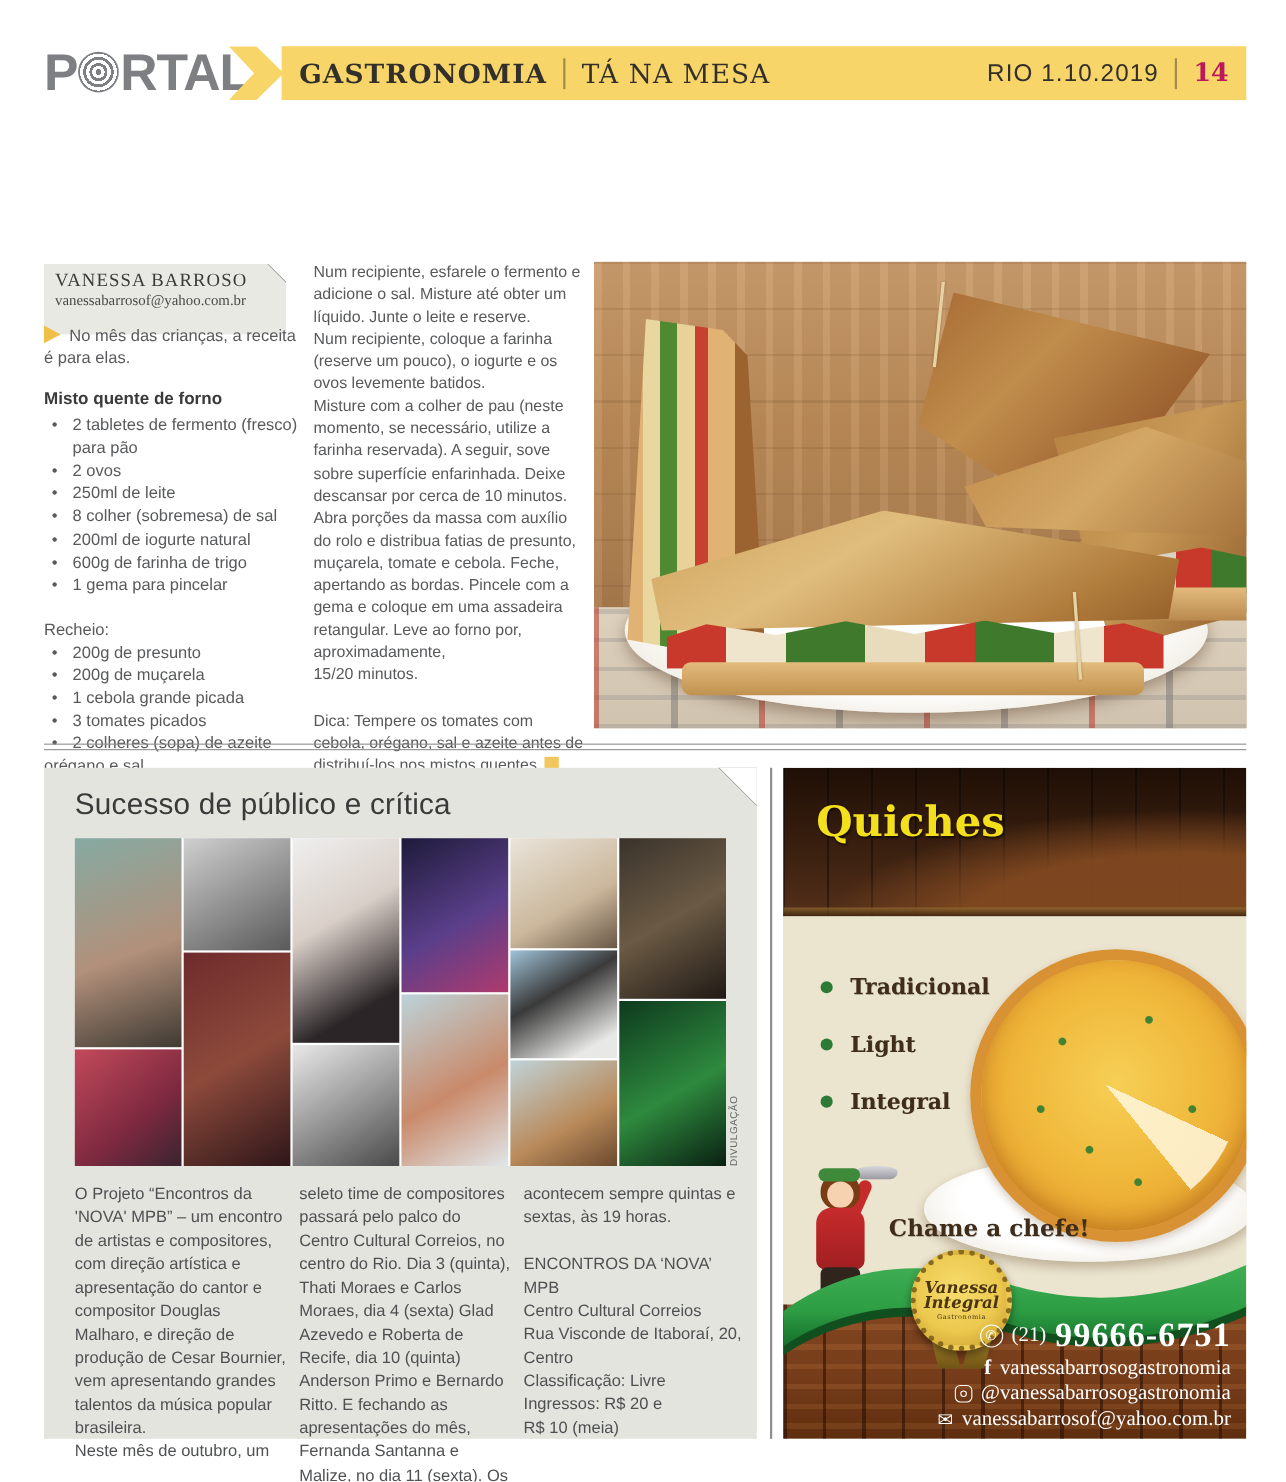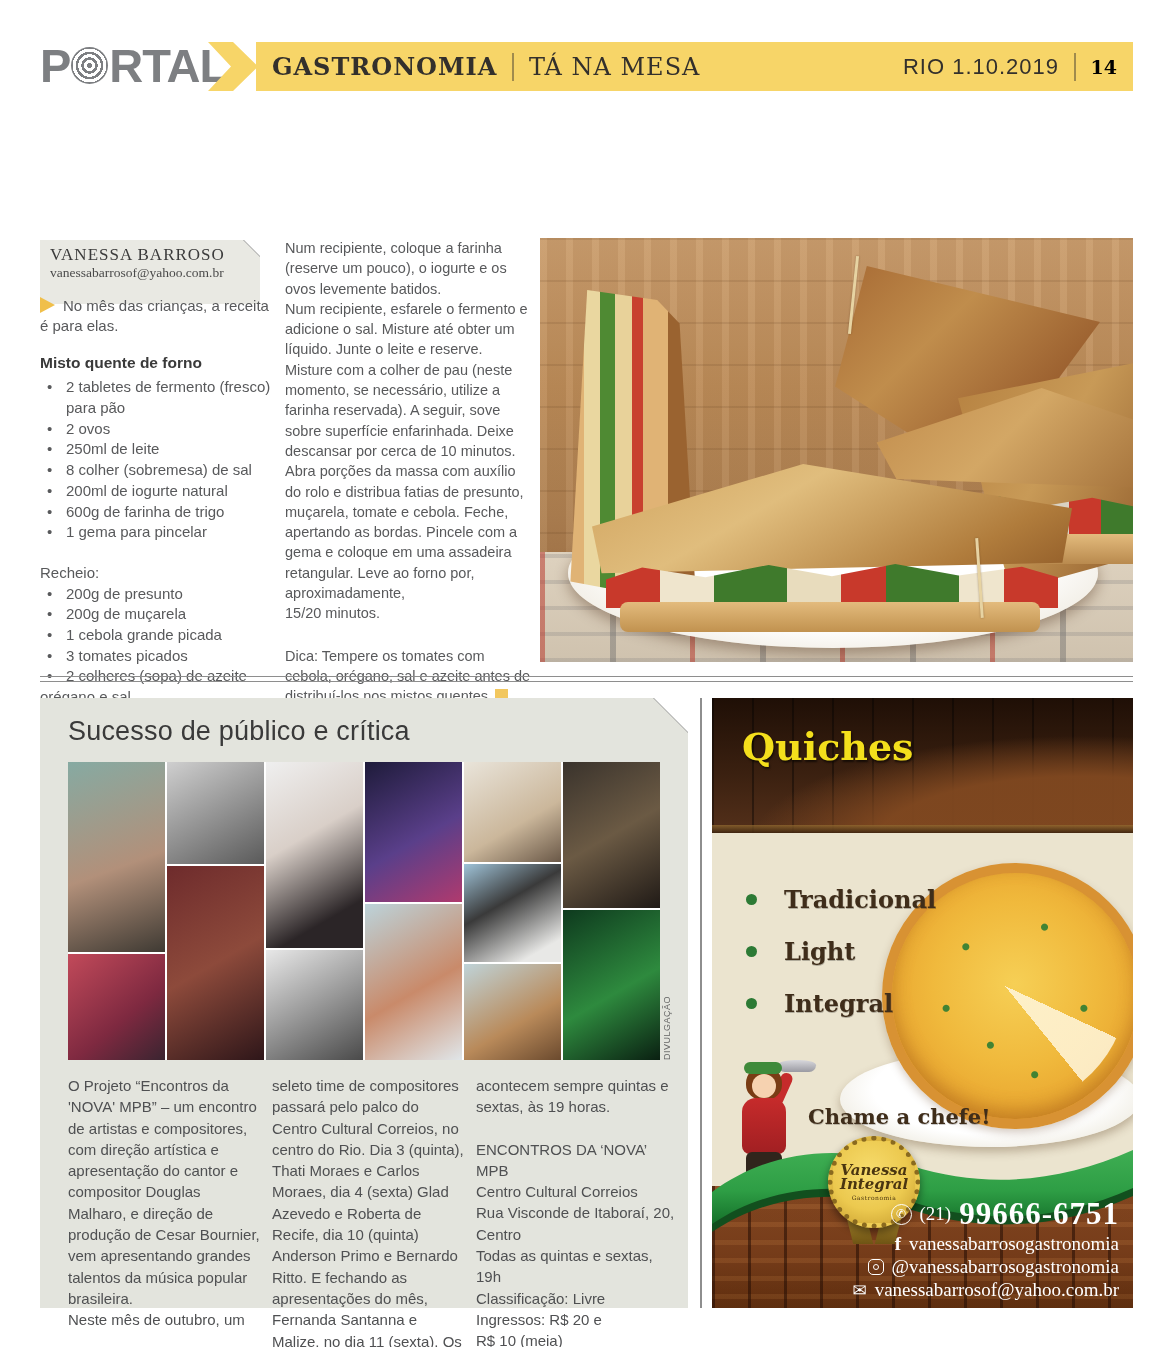--- a/index.html
+++ b/index.html
@@ -13,21 +13,21 @@
   .logo .o-spiral{display:inline-block;width:37px;height:37px;border-radius:50%;margin:0 1px;
         background:repeating-radial-gradient(circle at 50% 50%, #7d7f82 0 2.6px, #ffffff 2.6px 5.6px);}
   .chevron{position:absolute;left:168px;top:0;width:50px;height:49px;background:#f7d568;
         clip-path:polygon(0 0,50% 0,100% 50%,50% 100%,0 100%,46% 50%);}
   .banner{position:absolute;left:216px;top:0;right:0;height:49px;background:#f7d568;
         display:flex;align-items:center;padding:0 16px;box-sizing:border-box;}
   .banner .section{font-family:"DejaVu Serif", serif;font-weight:bold;font-size:24px;color:#33302c;letter-spacing:1px;}
   .banner .vdiv{width:1.5px;height:28px;background:#a08b4d;margin:0 15px;}
   .banner .subsection{font-family:"DejaVu Serif", serif;font-size:24px;color:#33302c;letter-spacing:1px;}
   .banner .edition{font-family:Liberation Sans, sans-serif;font-size:22px;color:#33302c;margin-left:auto;letter-spacing:1px;}
-  .banner .pagenum{font-family:"DejaVu Serif", serif;font-weight:bold;font-size:19px;color:#000000;}
+  .banner .pagenum{font-family:"DejaVu Serif", serif;font-weight:bold;font-size:23px;color:#be185d;}
 
   
   .headline{position:absolute;left:36px;top:122px;font-size:85px;font-weight:800;color:#333233;
         letter-spacing:-4px;line-height:1;}
 
   
   .byline-box{position:absolute;left:40px;top:240px;width:220px;height:64px;background:#e9e9e3;
         padding:5px 10px;box-sizing:border-box;}
   .byline-box .author{font-family:"Liberation Serif", serif;font-size:17px;letter-spacing:1px;color:#3b3b3b;}
   .byline-box .email{font-family:"Liberation Serif", serif;font-size:13.5px;color:#4a4a4a;}
@@ -139,22 +139,22 @@
   .ad-header{position:absolute;left:0;top:0;width:100%;height:135px;
       background:
         radial-gradient(ellipse 460px 150px at 88% 108%, rgba(128,72,32,0.95) 45%, rgba(128,72,32,0) 72%),
         repeating-linear-gradient(90deg, rgba(0,0,0,0.38) 0 2px, rgba(0,0,0,0) 2px 40px),
         linear-gradient(180deg,#1f0f06 0%,#3a2010 55%,#54301a 100%);}
   .ad-header::after{content:"";position:absolute;left:0;bottom:0;width:100%;height:8px;
       background:linear-gradient(180deg, rgba(150,110,50,0.7), rgba(60,35,15,0.9));}
   .ad-title{position:absolute;left:30px;top:26px;font-family:"DejaVu Serif", serif;font-weight:bold;
       font-size:38px;color:#f4df1c;text-shadow:1px 2px 2px rgba(0,0,0,0.6);}
   .ad-body{position:absolute;left:0;top:135px;width:100%;height:355px;background:#ebe4cf;}
-  .variety{position:absolute;left:34px;display:flex;align-items:center;gap:27px;
-      font-family:"DejaVu Serif", serif;font-weight:bold;font-size:24px;color:#3f2d1a;text-shadow:0.5px 0.5px 0 rgba(0,0,0,0.25);}
+  .variety{position:absolute;left:34px;display:flex;align-items:center;gap:16px;
+      font-family:"DejaVu Serif", serif;font-weight:bold;font-size:20px;color:#3f2d1a;text-shadow:0.5px 0.5px 0 rgba(0,0,0,0.25);}
   .v1{top:52px;} .v2{top:104px;} .v3{top:156px;}
   .gdot{width:11px;height:11px;border-radius:50%;background:#2c7a35;flex:0 0 auto;}
   .q-plate{position:absolute;left:128px;top:218px;width:300px;height:96px;border-radius:50%;
       background:radial-gradient(ellipse at 50% 40%, #ffffff 55%, #efece2 80%, #ddd8ca 100%);
       box-shadow:0 5px 10px rgba(80,50,20,0.3);}
   .quiche{position:absolute;left:170px;top:30px;width:246px;height:246px;border-radius:50%;
       border:10px solid #d89233;
       background:
         radial-gradient(circle at 30% 30%, rgba(46,125,50,0.9) 0 3px, rgba(0,0,0,0) 4px),
         radial-gradient(circle at 62% 22%, rgba(46,125,50,0.9) 0 3px, rgba(0,0,0,0) 4px),
@@ -261,22 +261,22 @@
         <li class="ing-item">200g de muçarela</li>
         <li class="ing-item">1 cebola grande picada</li>
         <li class="ing-item">3 tomates picados</li>
         <li class="ing-item">2 colheres (sopa) de azeite</li>
       </ul>
     <p class="fill-note">orégano e sal</p>
   </div>
 
   <div class="instr-col">
     <div>
+        <p class="instr-para">Num recipiente, esfarele o fermento e adicione o sal. Misture até obter um líquido. Junte o leite e reserve.</p>
         <p class="instr-para">Num recipiente, coloque a farinha (reserve um pouco), o iogurte e os ovos levemente batidos.</p>
-        <p class="instr-para">Num recipiente, esfarele o fermento e adicione o sal. Misture até obter um líquido. Junte o leite e reserve.</p>
         <p class="instr-para">Misture com a colher de pau (neste momento, se necessário, utilize a farinha reservada). A seguir, sove sobre superfície enfarinhada. Deixe descansar por cerca de 10 minutos.</p>
         <p class="instr-para">Abra porções da massa com auxílio do rolo e distribua fatias de presunto, muçarela, tomate e cebola. Feche, apertando as bordas. Pincele com a gema e coloque em uma assadeira retangular. Leve ao forno por, aproximadamente,</p>
         <p class="instr-para">15/20 minutos.</p>
       </div>
     <div class="tip">
       <span>Dica: Tempere os tomates com cebola, orégano, sal e azeite antes de distribuí-los nos mistos quentes.</span><span class="end-square"></span>
     </div>
   </div>
 
   <div class="photo">
@@ -338,21 +338,20 @@
       </div>
     <div class="mcol mcol2">
         <p class="col-para">seleto time de compositores passará pelo palco do Centro Cultural Correios, no centro do Rio. Dia 3 (quinta), Thati Moraes e Carlos Moraes, dia 4 (sexta) Glad Azevedo e Roberta de Recife, dia 10 (quinta) Anderson Primo e Bernardo Ritto. E fechando as apresentações do mês, Fernanda Santanna e Malize, no dia 11 (sexta). Os shows</p>
       </div>
     <div class="mcol mcol3">
       <p class="intro">acontecem sempre quintas e sextas, às 19 horas.</p>
       <div class="listing">
           <div class="listing-line">ENCONTROS DA ‘NOVA’ MPB</div>
           <div class="listing-line">Centro Cultural Correios</div>
           <div class="listing-line">Rua Visconde de Itaboraí, 20, Centro</div>
-          <div class="listing-line">Todas as quintas e sextas, 19h</div>
           <div class="listing-line">Classificação: Livre</div>
           <div class="listing-line">Ingressos: R$ 20 e</div>
           <div class="listing-line">R$ 10 (meia)</div>
         </div>
     </div>
   </div>
 
   <div class="ad">
     <div class="ad-header">
       <div class="ad-title">Quiches</div>

